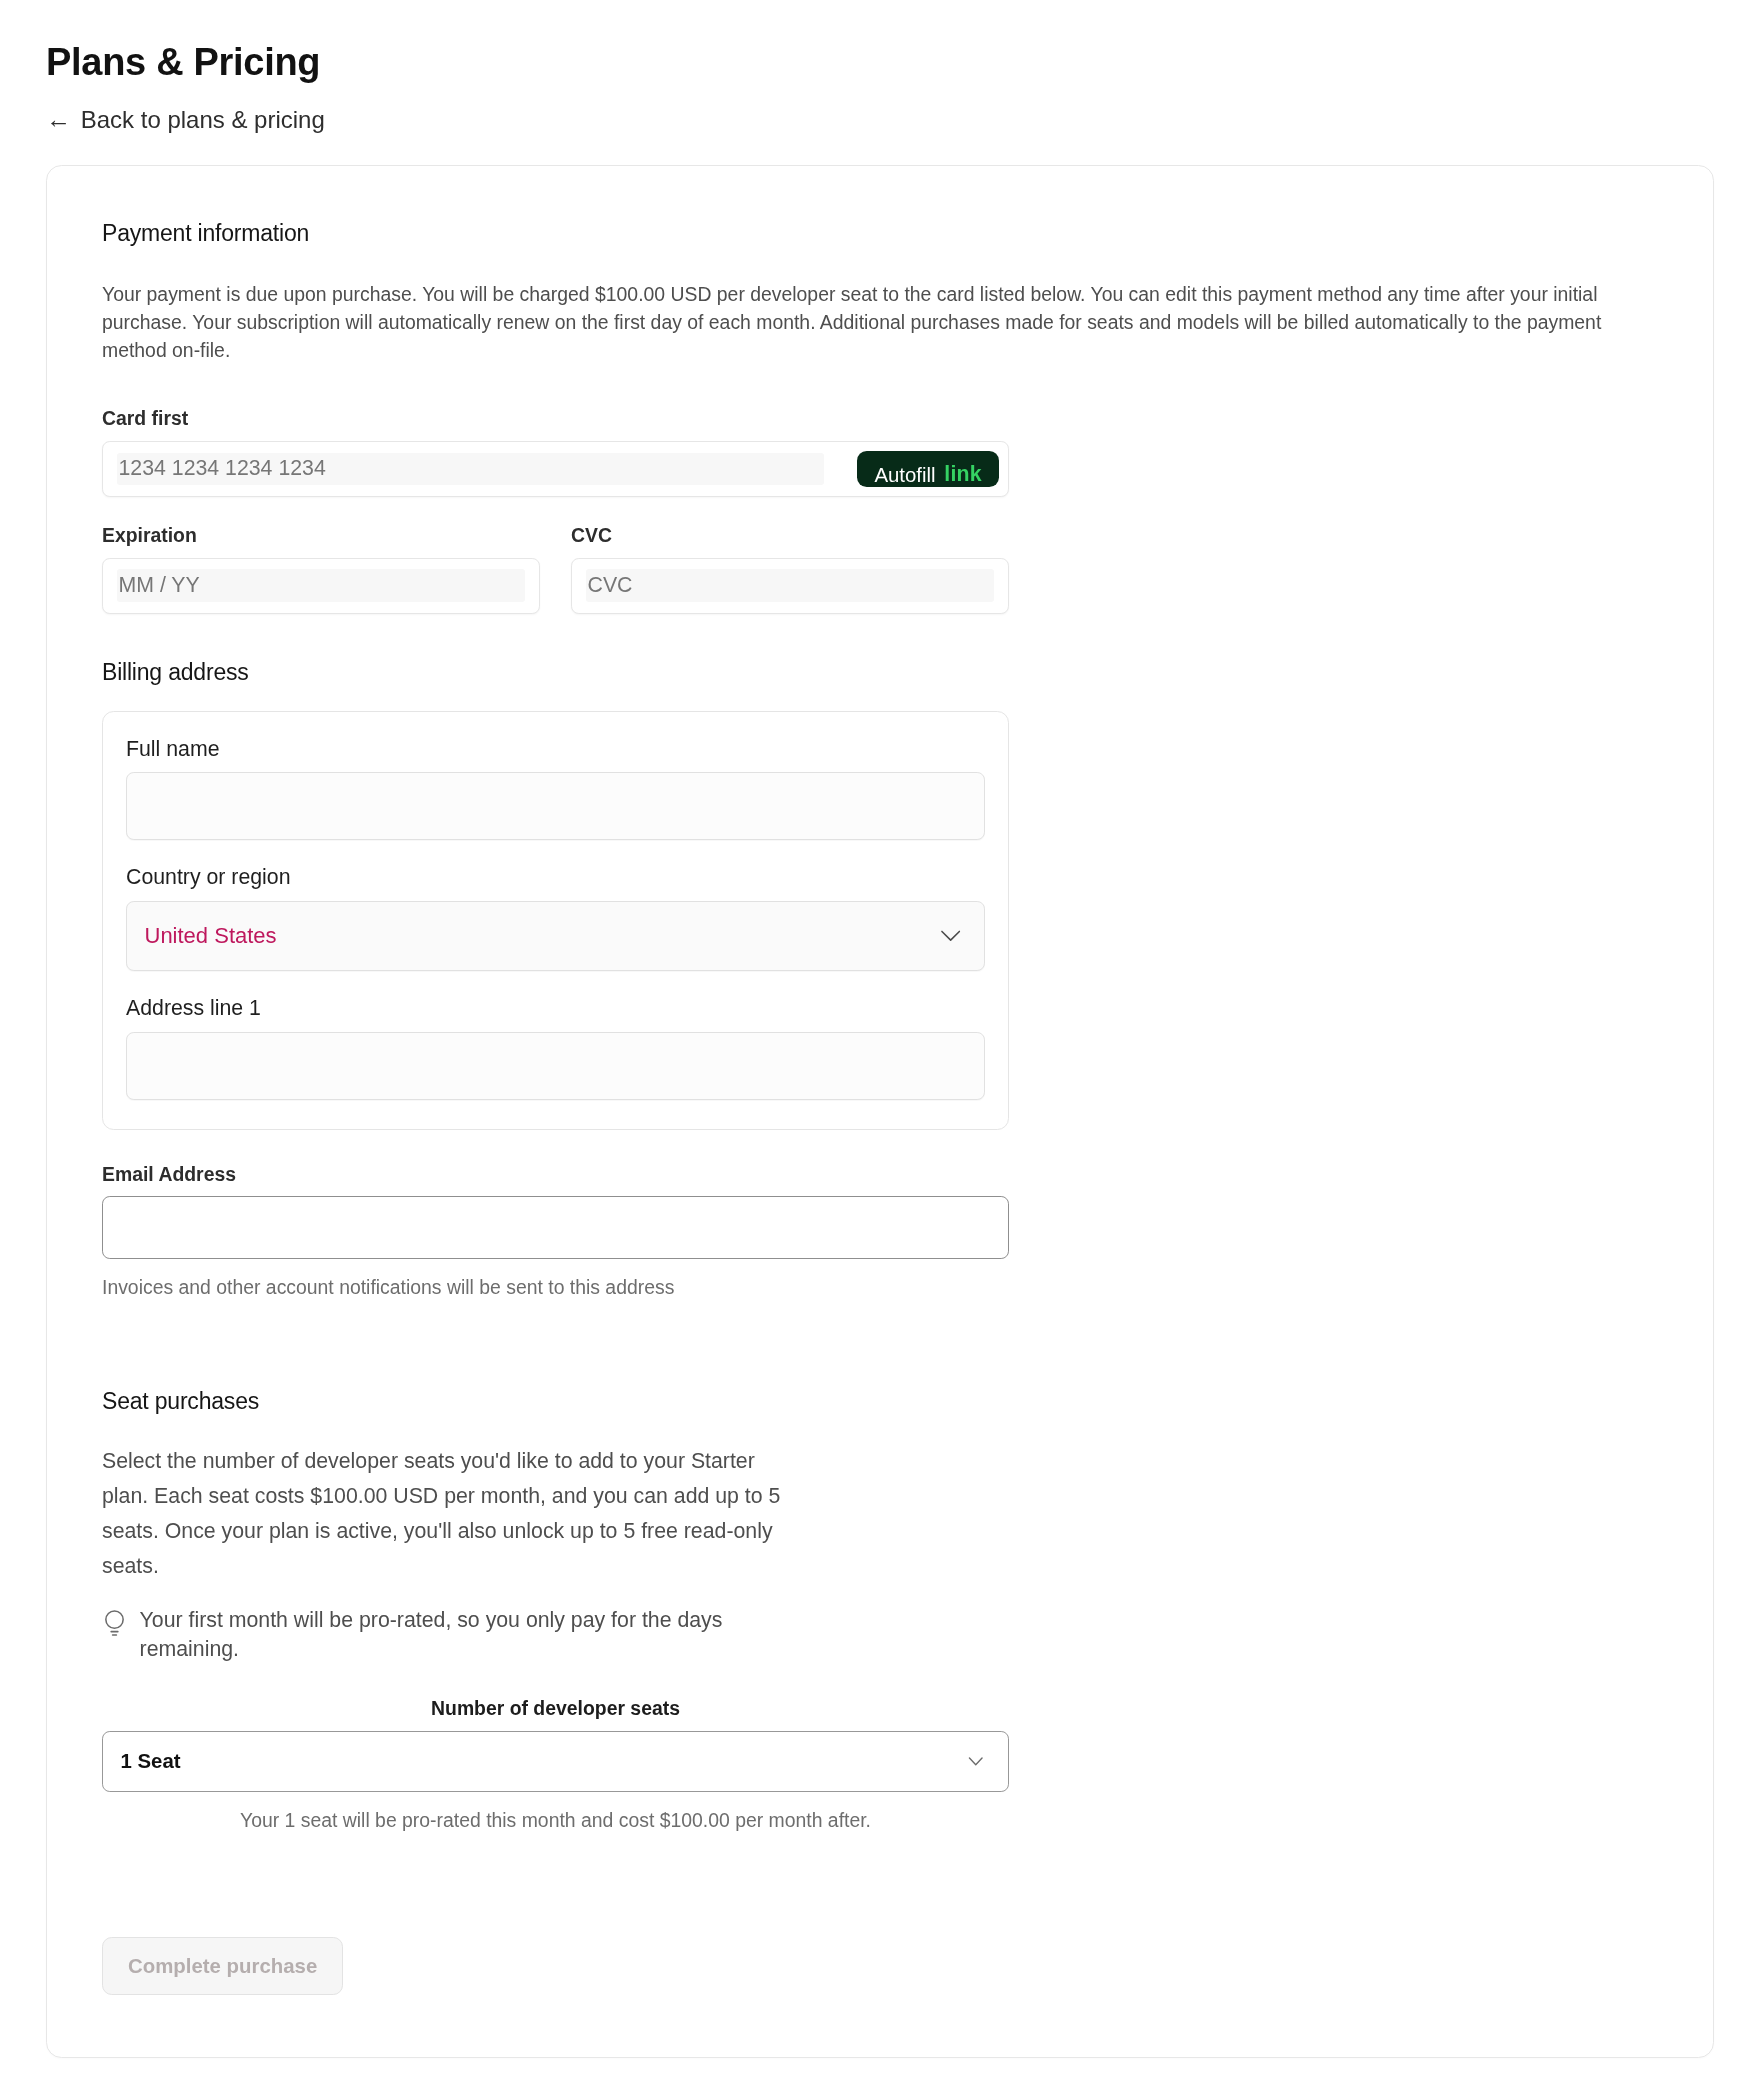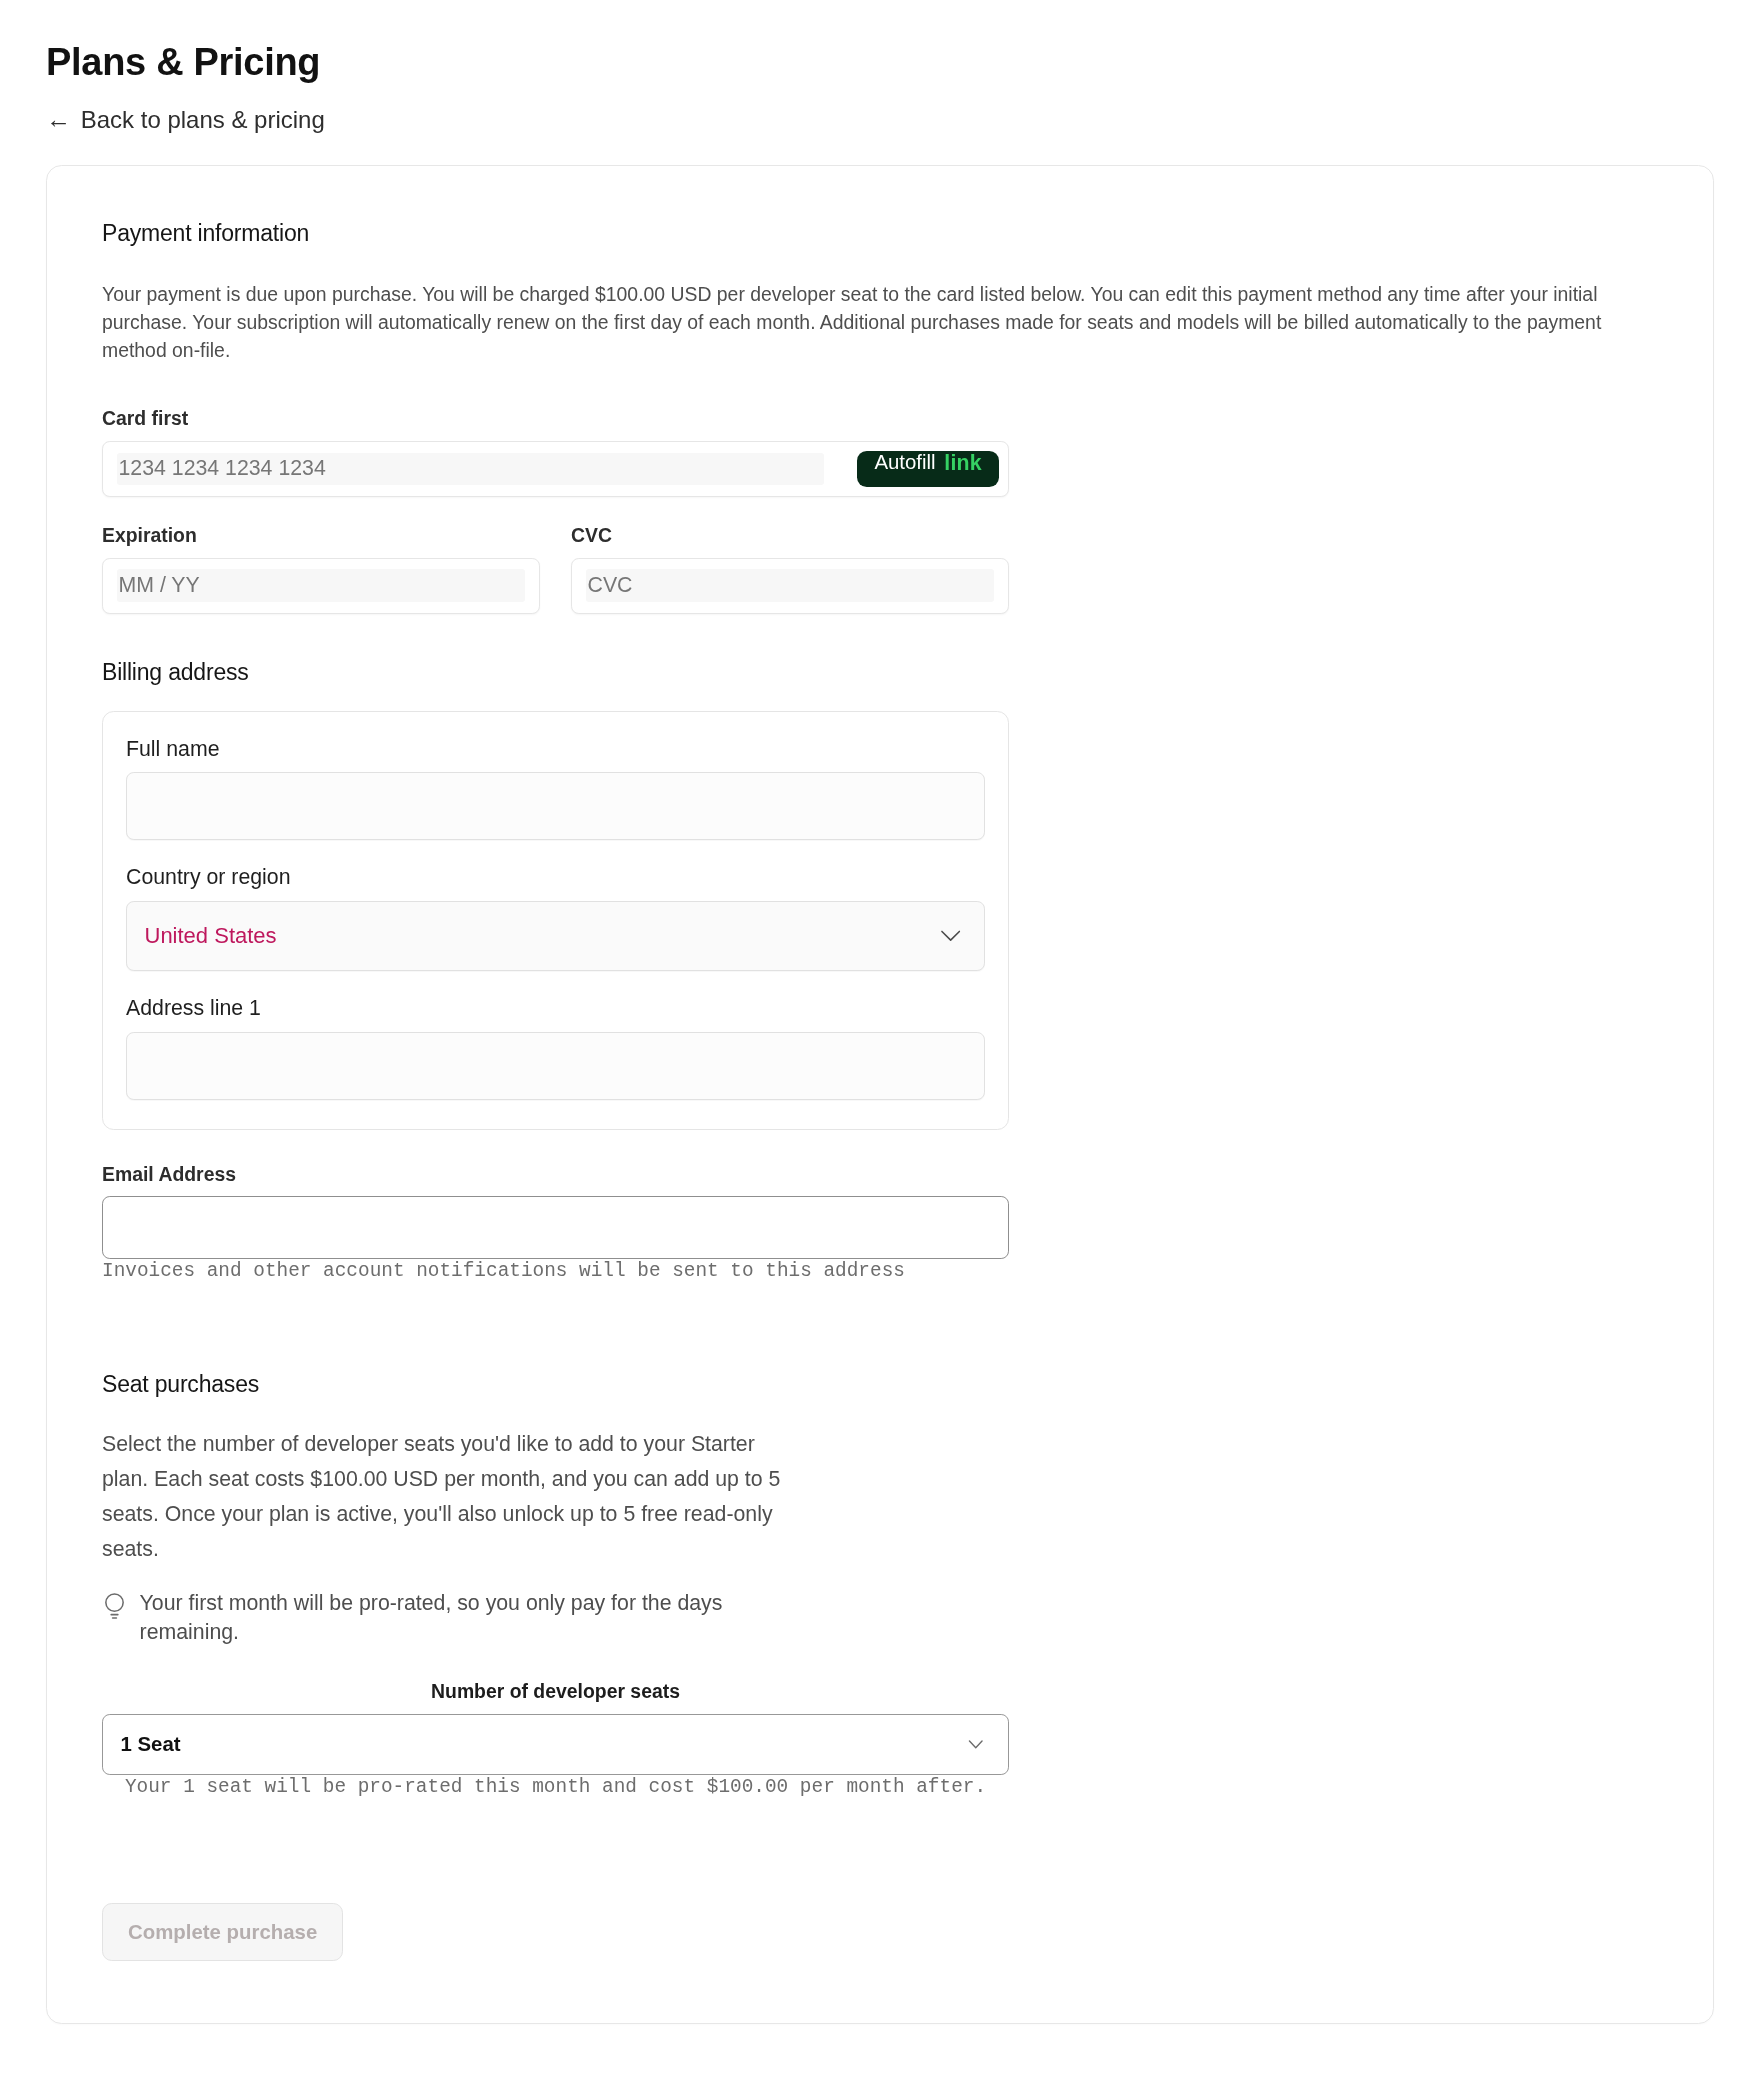--- a/index.html
+++ b/index.html
@@ -101,21 +101,21 @@
   .autofill-btn {
     position: absolute;
     right: 8.7px;
     top: 8.7px;
     bottom: 8.7px;
     background: #072b18;
     border: none;
     border-radius: 9.7px;
     padding: 0 17.5px;
     display: flex;
-    align-items: flex-start;
+    align-items: flex-end;
     gap: 8.7px;
     cursor: pointer;
     z-index: 2;
   }
   .autofill-label { color: #ffffff; font-size: 20.4px; font-weight: 500; }
   .autofill-brand { color: #35d263; font-size: 21.3px; font-weight: 700; letter-spacing: 0.2px; }
 
   .two-col {
     margin-top: 27px;
     display: flex;
@@ -171,24 +171,23 @@
     border: 1px solid #8f8f8f;
     border-radius: 7.8px;
     background: #fff;
     font-size: 21.3px;
     padding: 0 17.5px;
     outline: none;
     font-family: inherit;
     color: #1f1f1f;
   }
   .helper-text {
-    margin-top: 1px;
+    margin-top: 17px;
     font-size: 19.4px;
     color: #6d6d6d;
-    font-family: Liberation Mono, monospace;
   }
 
   .seats-heading { margin-top: 89px; }
   .seats-desc {
     margin-top: 29px;
     width: 679px;
     font-size: 21.3px;
     line-height: 35px;
     color: #4e4e4e;
   }

